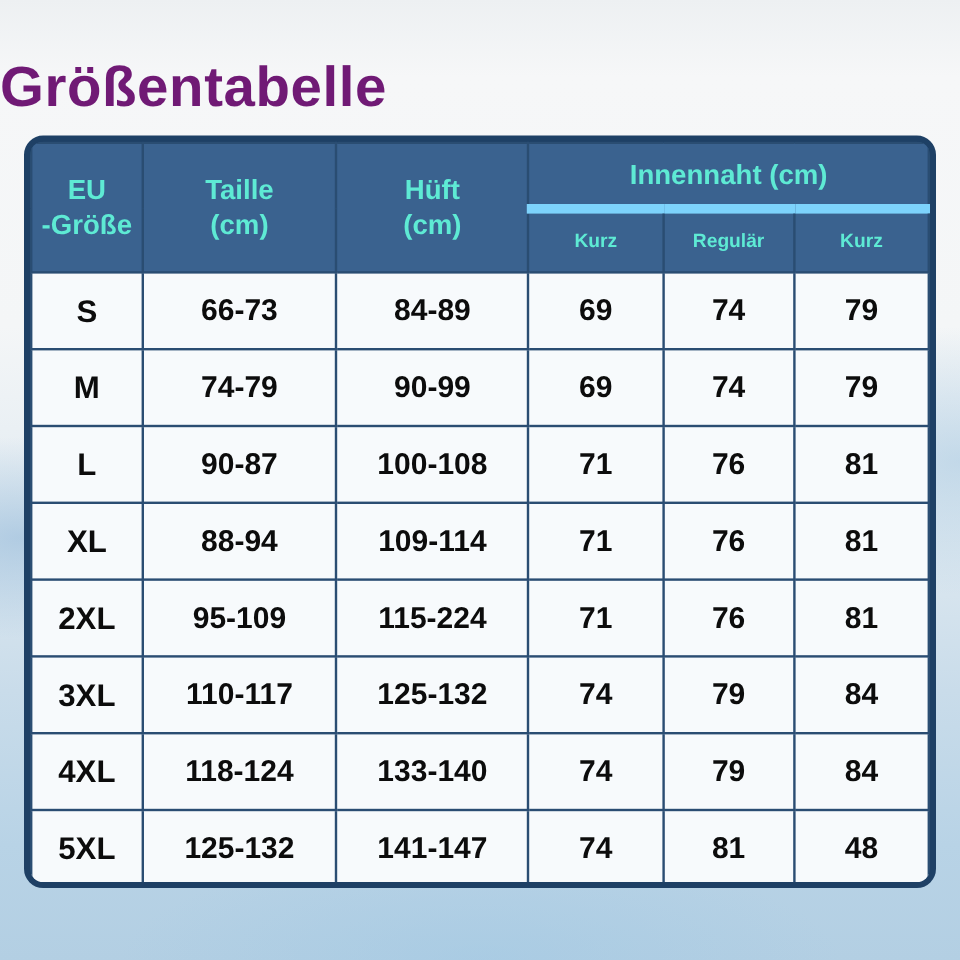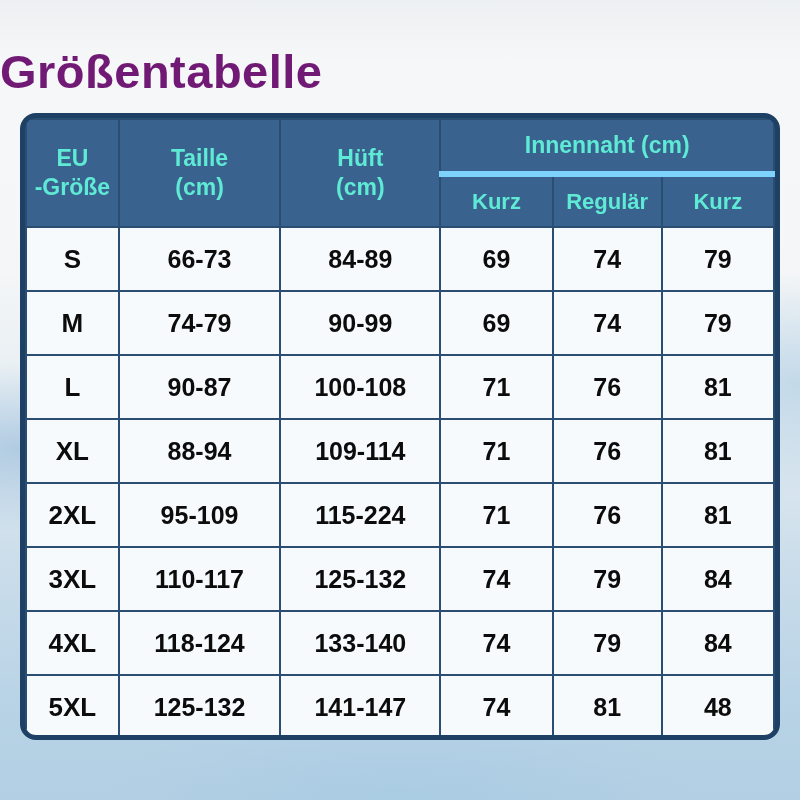--- a/index.html
+++ b/index.html
@@ -54,22 +54,22 @@
   }
   thead th {
     background: #3a628f;
     color: #5eead4;
     font-weight: bold;
     font-size: 23px;
     line-height: 1.25;
     white-space: pre-line;
   }
   thead tr.subhead-row th {
-    font-size: 22px;
-    border-top: 6px solid #7dd3fc;
+    font-size: 16px;
+    border-top: 8px solid #7dd3fc;
   }
   thead tr.main-head-row { height: 55px; }
   thead tr.subhead-row { height: 53px; }
   tbody tr { height: 64px; }
   tbody td {
     background: #f7fafc;
     color: #0c0c0c;
     font-size: 25px;
     font-weight: bold;
   }

